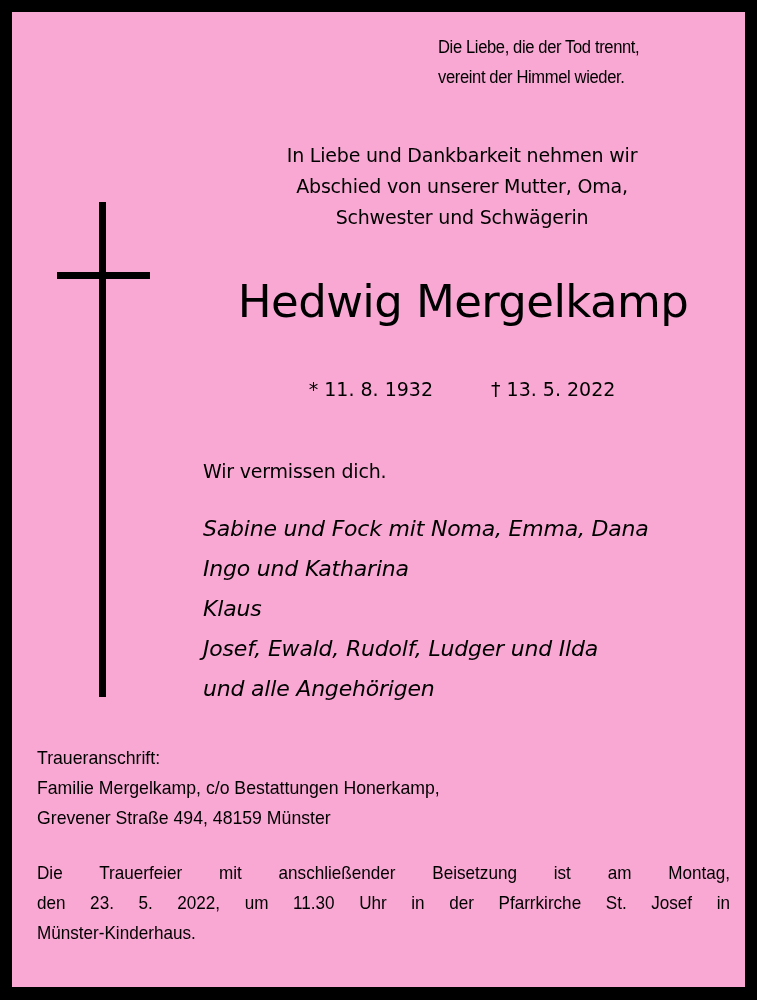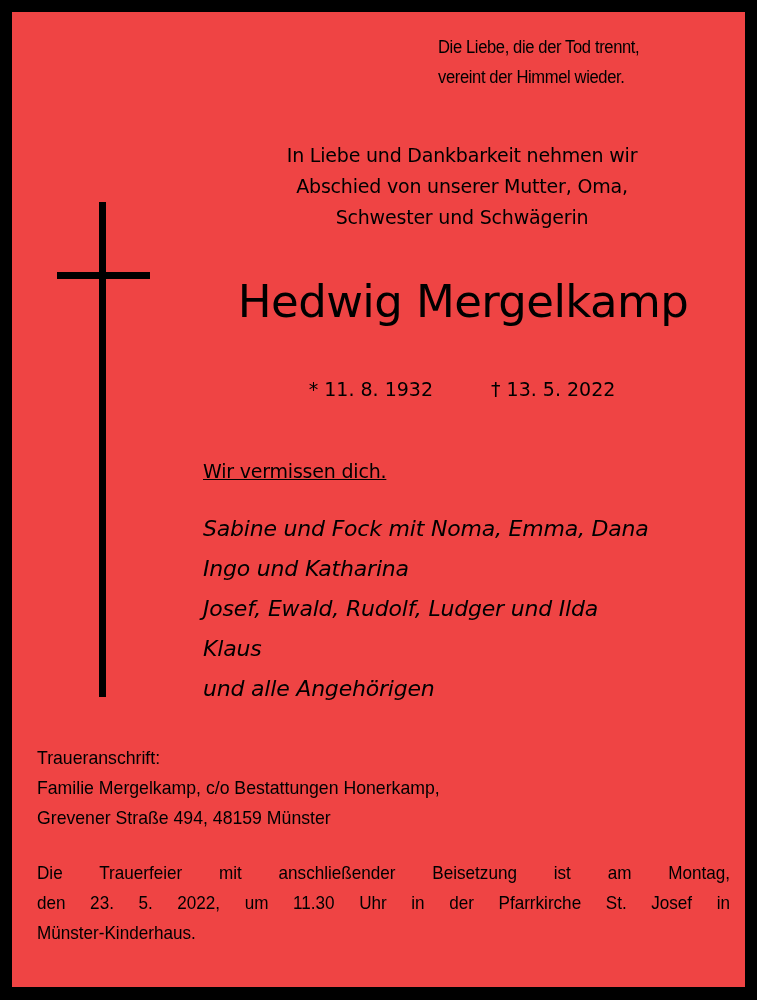--- a/index.html
+++ b/index.html
@@ -8,21 +8,21 @@
       background: #000;
       position: relative;
       overflow: hidden;
       font-family: "DejaVu Sans", sans-serif;
       color: #000;
     }
     .sheet {
       position: absolute;
       left: 12px; top: 12px;
       width: 733px; height: 975px;
-      background: #ef4444;
+      background: #f9a8d4;
     }
     .abs { position: absolute; white-space: nowrap; }
     .motto {
       left: 426px; top: 20px;
       font-family: "Liberation Sans Narrow", "Liberation Sans", sans-serif;
       font-size: 18px; line-height: 30px;
       letter-spacing: -0.4px;
       transform: scaleX(0.92); transform-origin: left top;
     }
     .intro {
@@ -46,21 +46,20 @@
       left: 190px; top: 341px; width: 520px;
       text-align: center;
       font-size: 19px; line-height: 26px;
     }
     .dates span { display: inline-block; margin-top: 23px; }
     .dates .gap { width: 58px; }
     .missyou {
       left: 191px; top: 446px;
       font-size: 19px; line-height: 26px;
       letter-spacing: -0.2px;
-      text-decoration: underline;
     }
     .family {
       left: 191px; top: 497px;
       font-size: 22px; line-height: 40px;
       letter-spacing: -0.2px;
       font-style: italic;
     }
     .cross-v {
       position: absolute;
       left: 87px; top: 190px;
@@ -116,22 +115,22 @@
 
   <div class="abs dates" style="top:341px;">
     <span>* 11. 8. 1932</span><span class="gap"></span><span>† 13. 5. 2022</span>
   </div>
 
   <div class="abs missyou">Wir vermissen dich.</div>
 
   <div class="abs family">
     <div>Sabine und Fock mit Noma, Emma, Dana</div>
     <div>Ingo und Katharina</div>
+    <div>Klaus</div>
     <div>Josef, Ewald, Rudolf, Ludger und Ilda</div>
-    <div>Klaus</div>
     <div>und alle Angehörigen</div>
   </div>
 
   <div class="abs address">
     <div>Traueranschrift:</div>
     <div>Familie Mergelkamp, c/o Bestattungen Honerkamp,</div>
     <div>Grevener Straße 494, 48159 Münster</div>
   </div>
 
   <div class="abs ceremony">

